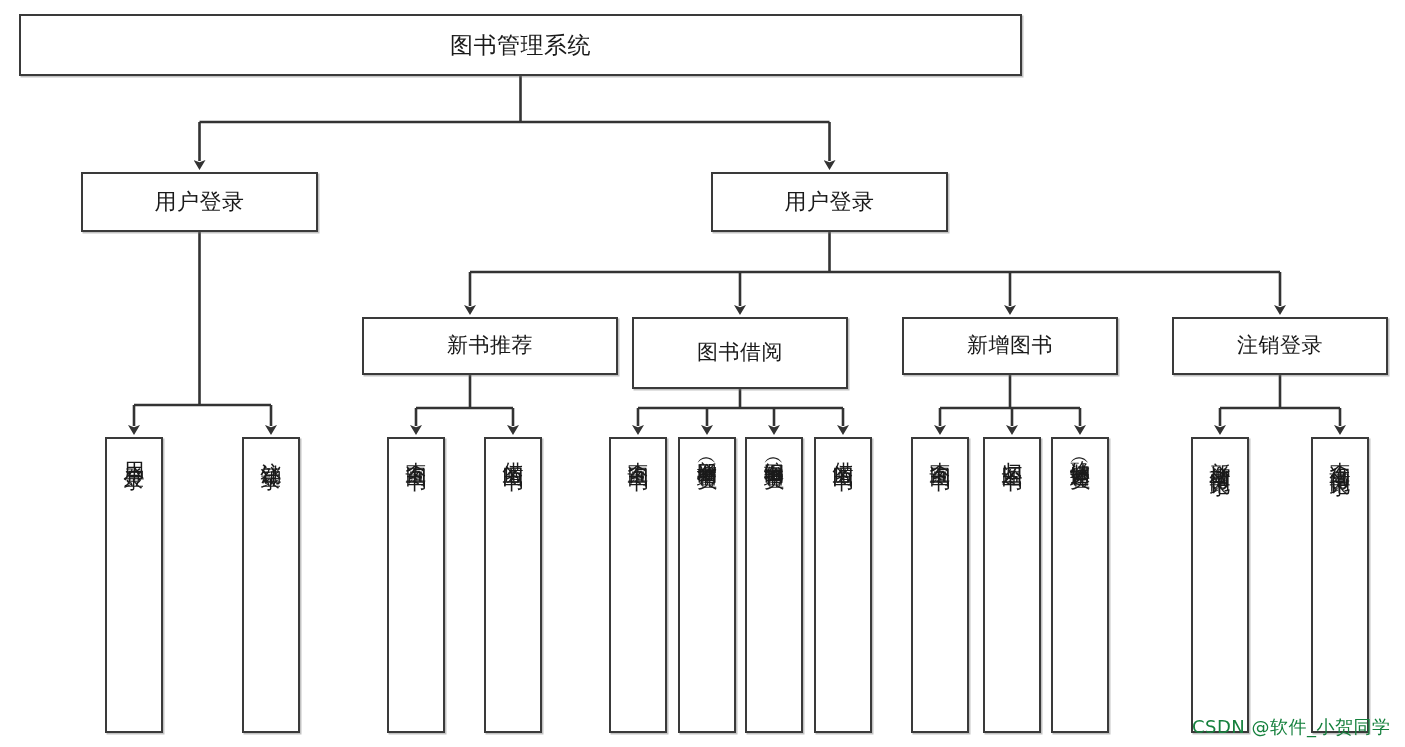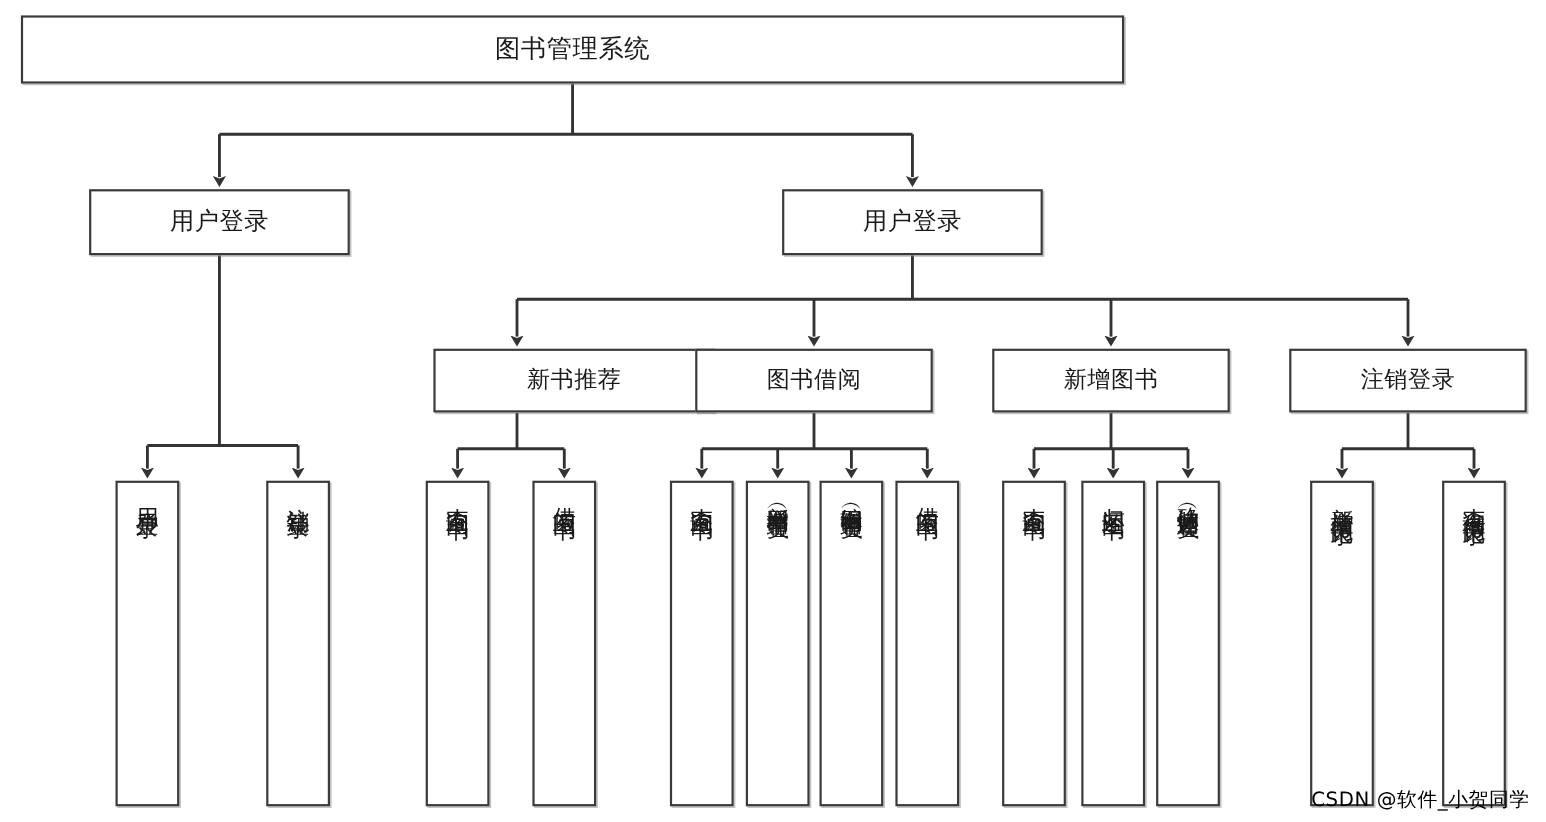--- a/index.html
+++ b/index.html
@@ -63,21 +63,21 @@
     letter-spacing: 3px;
     white-space: nowrap;
   }
   .node.leaf.tall-text .label {
     font-size: 20px;
     letter-spacing: 1.5px;
   }
   .watermark {
     position: absolute;
     font-size: 18px;
-    color: #000000;
+    color: #15803d;
     white-space: nowrap;
     letter-spacing: 0.5px;
     font-family: "DejaVu Sans", "Liberation Sans", sans-serif;
   }
 </style>
 </head>
 <body>
 
 <div id="canvas">
 
@@ -127,24 +127,24 @@
   <div id="node-layer">
       <div class="node root" style="left: 19px; top: 14px; width: 1003px; height: 62px;">
         <span class="label">图书管理系统</span>
       </div>
       <div class="node lvl2" style="left: 81px; top: 172px; width: 237px; height: 60px;">
         <span class="label">用户登录</span>
       </div>
       <div class="node lvl2" style="left: 711px; top: 172px; width: 237px; height: 60px;">
         <span class="label">用户登录</span>
       </div>
-      <div class="node lvl3" style="left: 362px; top: 317px; width: 256px; height: 58px; margin-left: 32px;">
+      <div class="node lvl3" style="left: 362px; top: 317px; width: 256px; height: 58px;">
         <span class="label">新书推荐</span>
       </div>
-      <div class="node lvl3" style="left: 632px; top: 317px; width: 216px; height: 58px;">
+      <div class="node lvl3" style="left: 632px; top: 317px; width: 216px; height: 72px;">
         <span class="label">图书借阅</span>
       </div>
       <div class="node lvl3" style="left: 902px; top: 317px; width: 216px; height: 58px;">
         <span class="label">新增图书</span>
       </div>
       <div class="node lvl3" style="left: 1172px; top: 317px; width: 216px; height: 58px;">
         <span class="label">注销登录</span>
       </div>
       <div class="node leaf" style="left: 105px; top: 437px; width: 58px; height: 296px;">
         <span class="label">用户登录</span>

